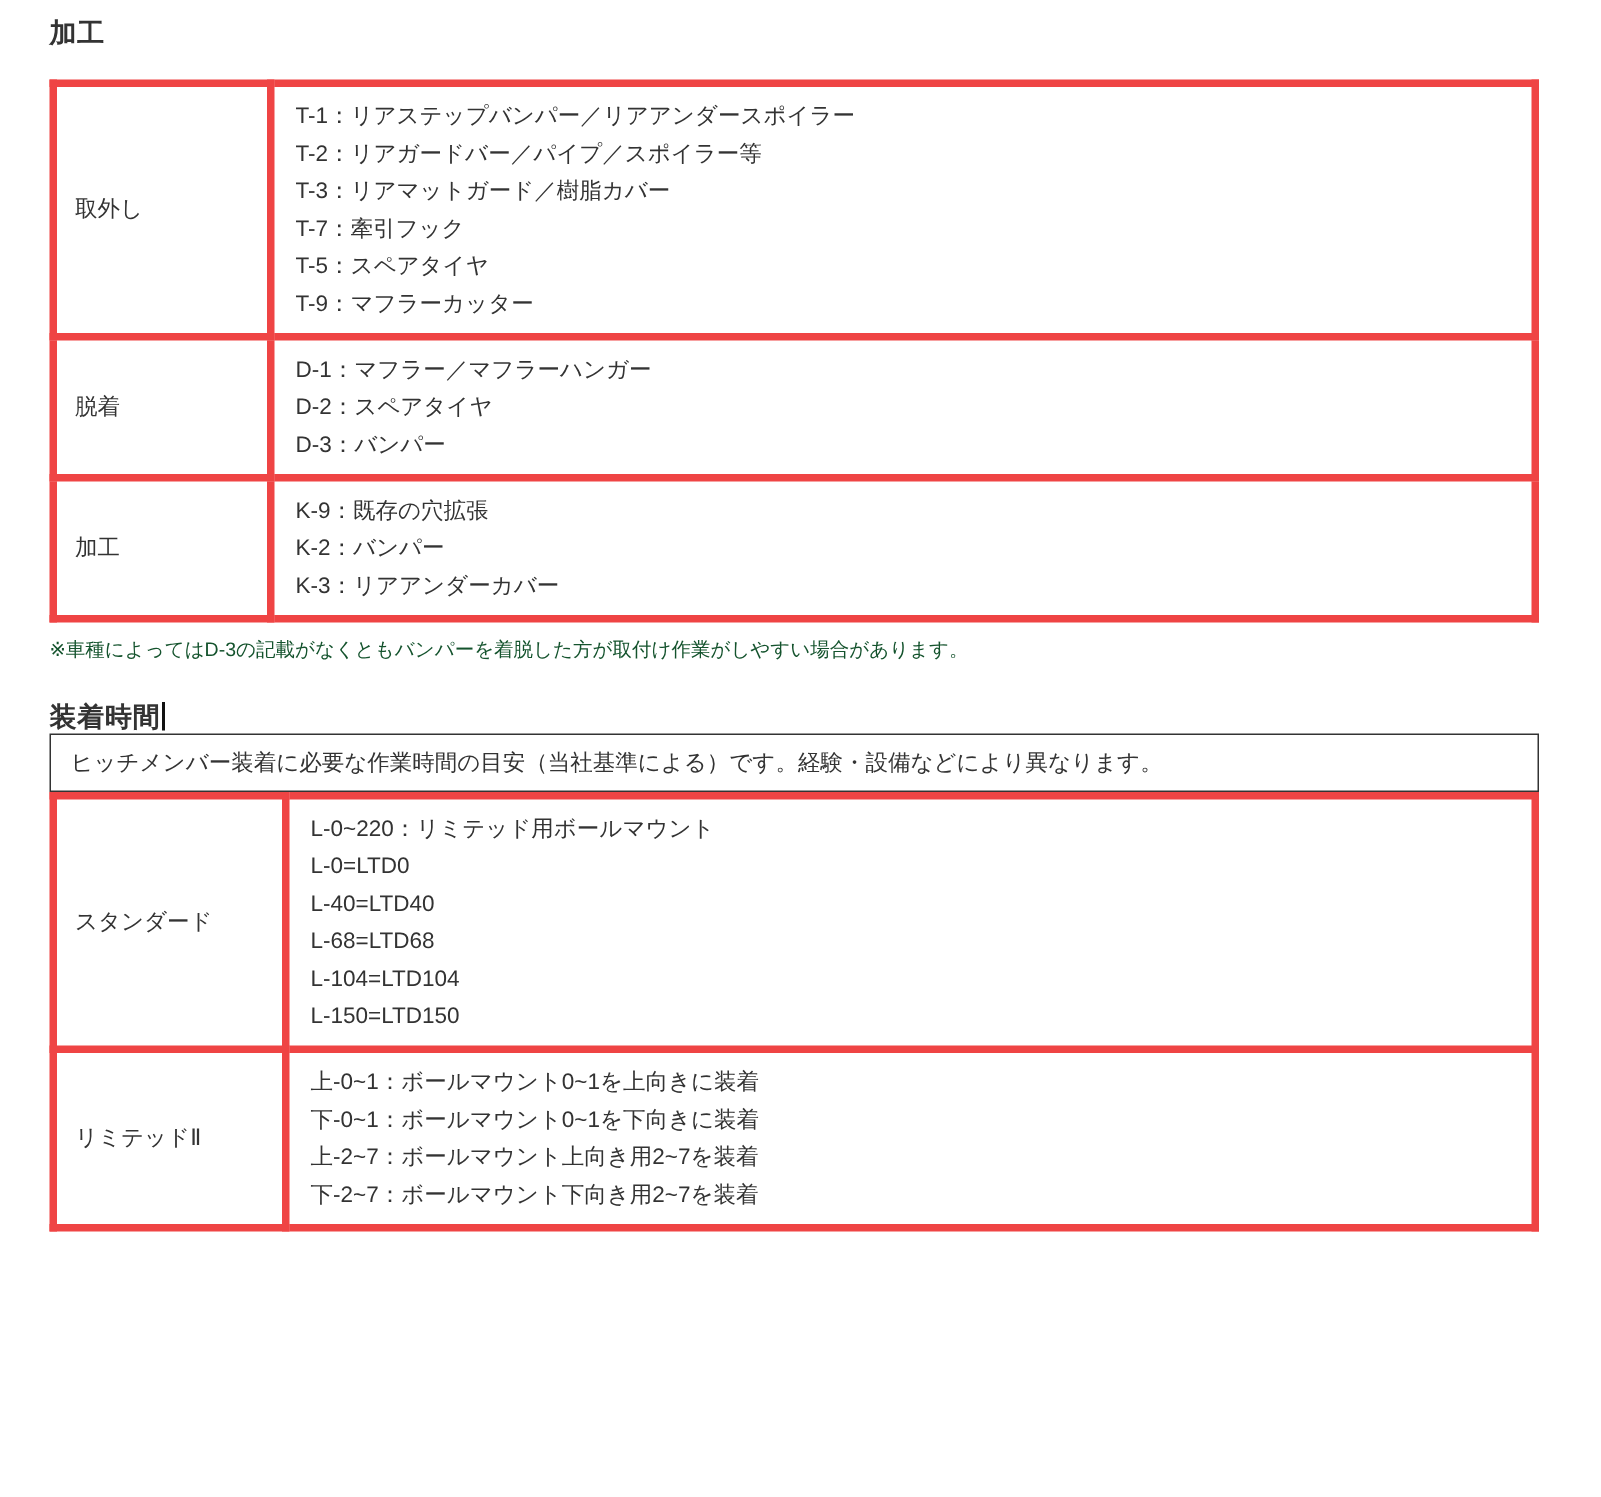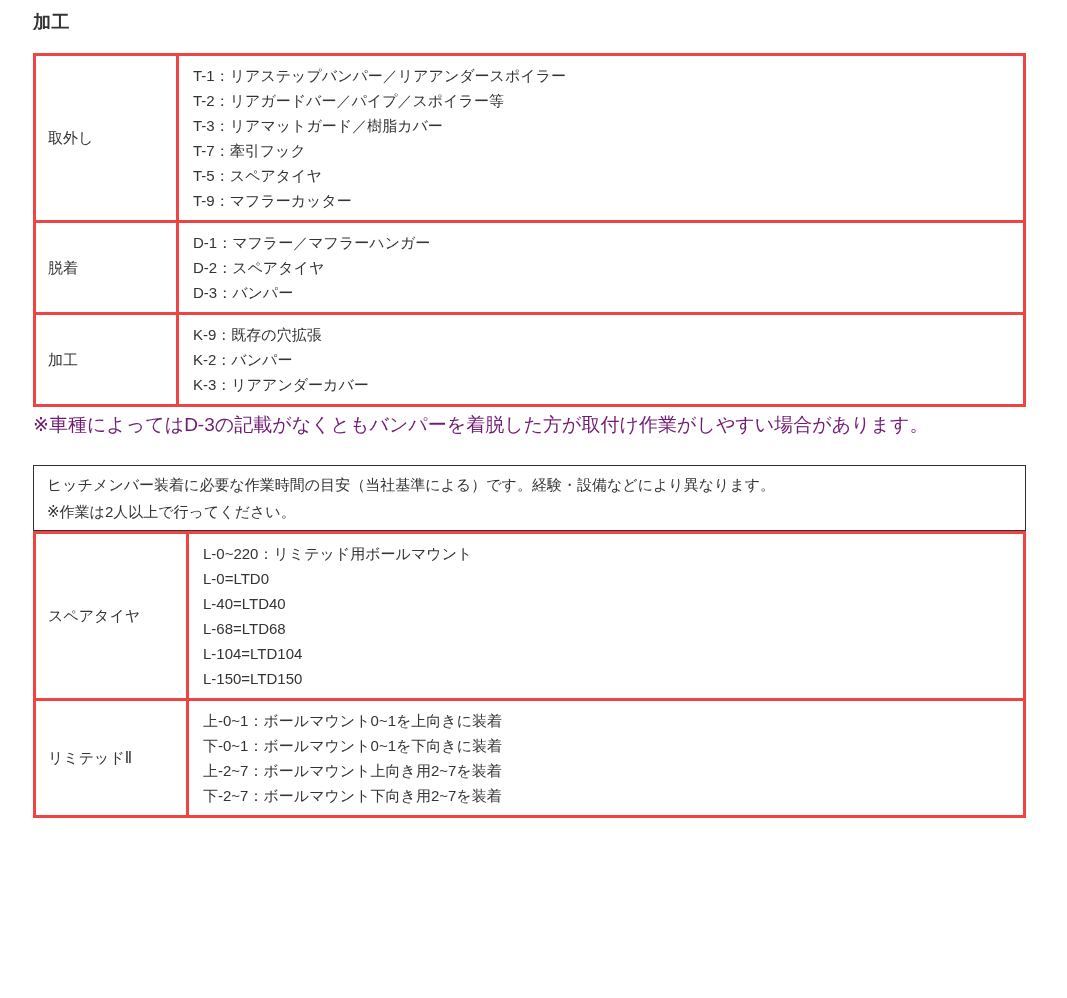--- a/index.html
+++ b/index.html
@@ -28,56 +28,56 @@
   .heading-kakou { margin-bottom: 20px; }
   .heading-souchaku { margin-top: 27px; }
   .heading-ballmount { margin-top: 33px; margin-bottom: 18px; }
 
   table.spec {
     border-collapse: collapse;
     width: 100%;
     table-layout: fixed;
   }
   table.spec td {
-    border: 3px solid #ef4444;
+    border: 5px solid #ef4444;
     font-size: 15px;
     color: #333333;
     vertical-align: middle;
   }
   td.label-col {
     padding: 7px 12px;
     line-height: 22px;
   }
   table.kakou-table td.label-col { width: 116px; }
   table.ballmount-table td.label-col { width: 126px; }
   td.items-col {
     padding: 7px 14px;
   }
   .cell-line {
     line-height: 25px;
     white-space: nowrap;
     overflow: hidden;
   }
   .table-note {
-    font-size: 19px;
+    font-size: 13px;
     line-height: 16px;
     margin-top: 10px;
-    color: #701a75;
+    color: #14532d;
   }
   .caret {
     display: inline-block;
     width: 2px;
     height: 19px;
     background: #111111;
     vertical-align: -3px;
     margin-left: 1px;
   }
   .info-box {
     border: 1px solid #333333;
-    margin-top: 32px;
+    margin-top: 0;
     padding: 5px 13px;
     font-size: 15px;
   }
   .info-box .box-line {
     line-height: 27px;
     white-space: nowrap;
     overflow: hidden;
   }
 </style>
 </head>
@@ -114,31 +114,31 @@
           <div class="cell-line">K-9：既存の穴拡張</div>
           <div class="cell-line">K-2：バンパー</div>
           <div class="cell-line">K-3：リアアンダーカバー</div>
         </td>
       </tr>
     </tbody>
   </table>
 
   <div class="table-note">※車種によってはD-3の記載がなくともバンパーを着脱した方が取付け作業がしやすい場合があります。</div>
 
+  <h2 class="section-heading heading-souchaku"><span>装着時間</span><span class="caret"></span></h2>
 
   <div class="info-box">
     <div class="box-line">ヒッチメンバー装着に必要な作業時間の目安（当社基準による）です。経験・設備などにより異なります。</div>
-    <div class="box-line">※作業は2人以上で行ってください。</div>
   </div>
 
 
   <table class="spec ballmount-table">
     <tbody>
       <tr>
-        <td class="label-col">スペアタイヤ</td>
+        <td class="label-col">スタンダード</td>
         <td class="items-col">
           <div class="cell-line">L-0~220：リミテッド用ボールマウント</div>
           <div class="cell-line">L-0=LTD0</div>
           <div class="cell-line">L-40=LTD40</div>
           <div class="cell-line">L-68=LTD68</div>
           <div class="cell-line">L-104=LTD104</div>
           <div class="cell-line">L-150=LTD150</div>
         </td>
       </tr>
       <tr>

